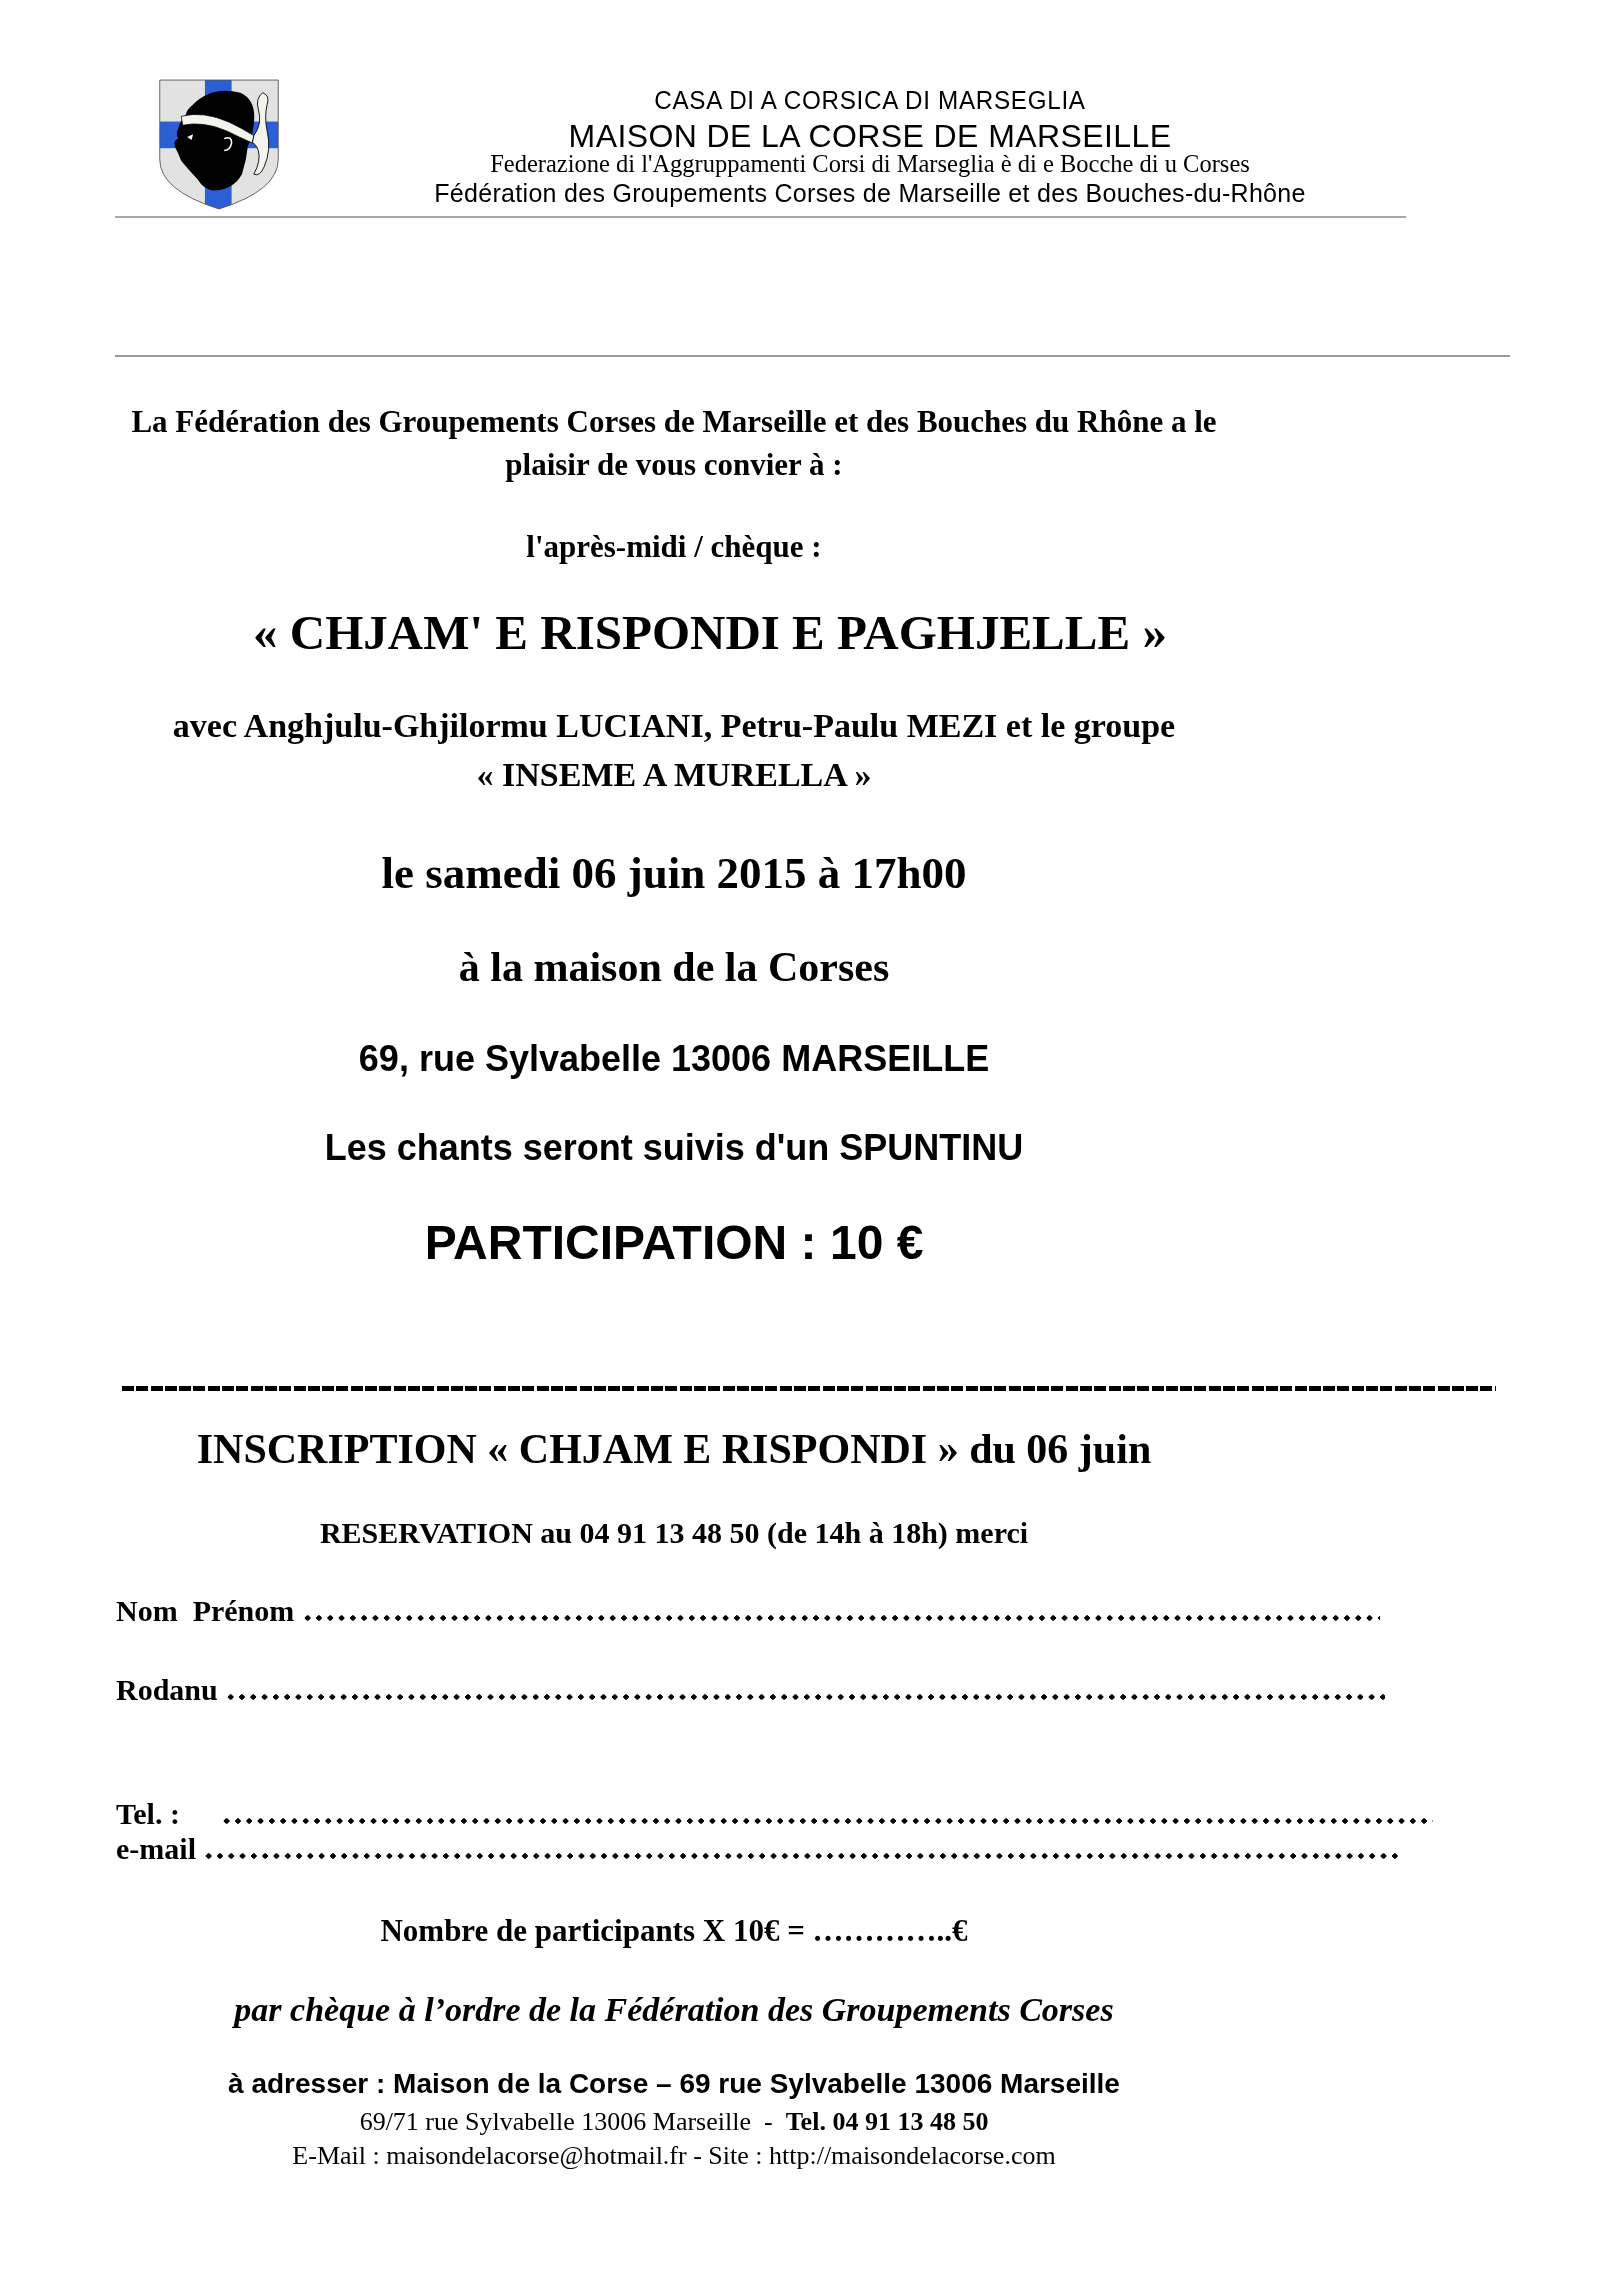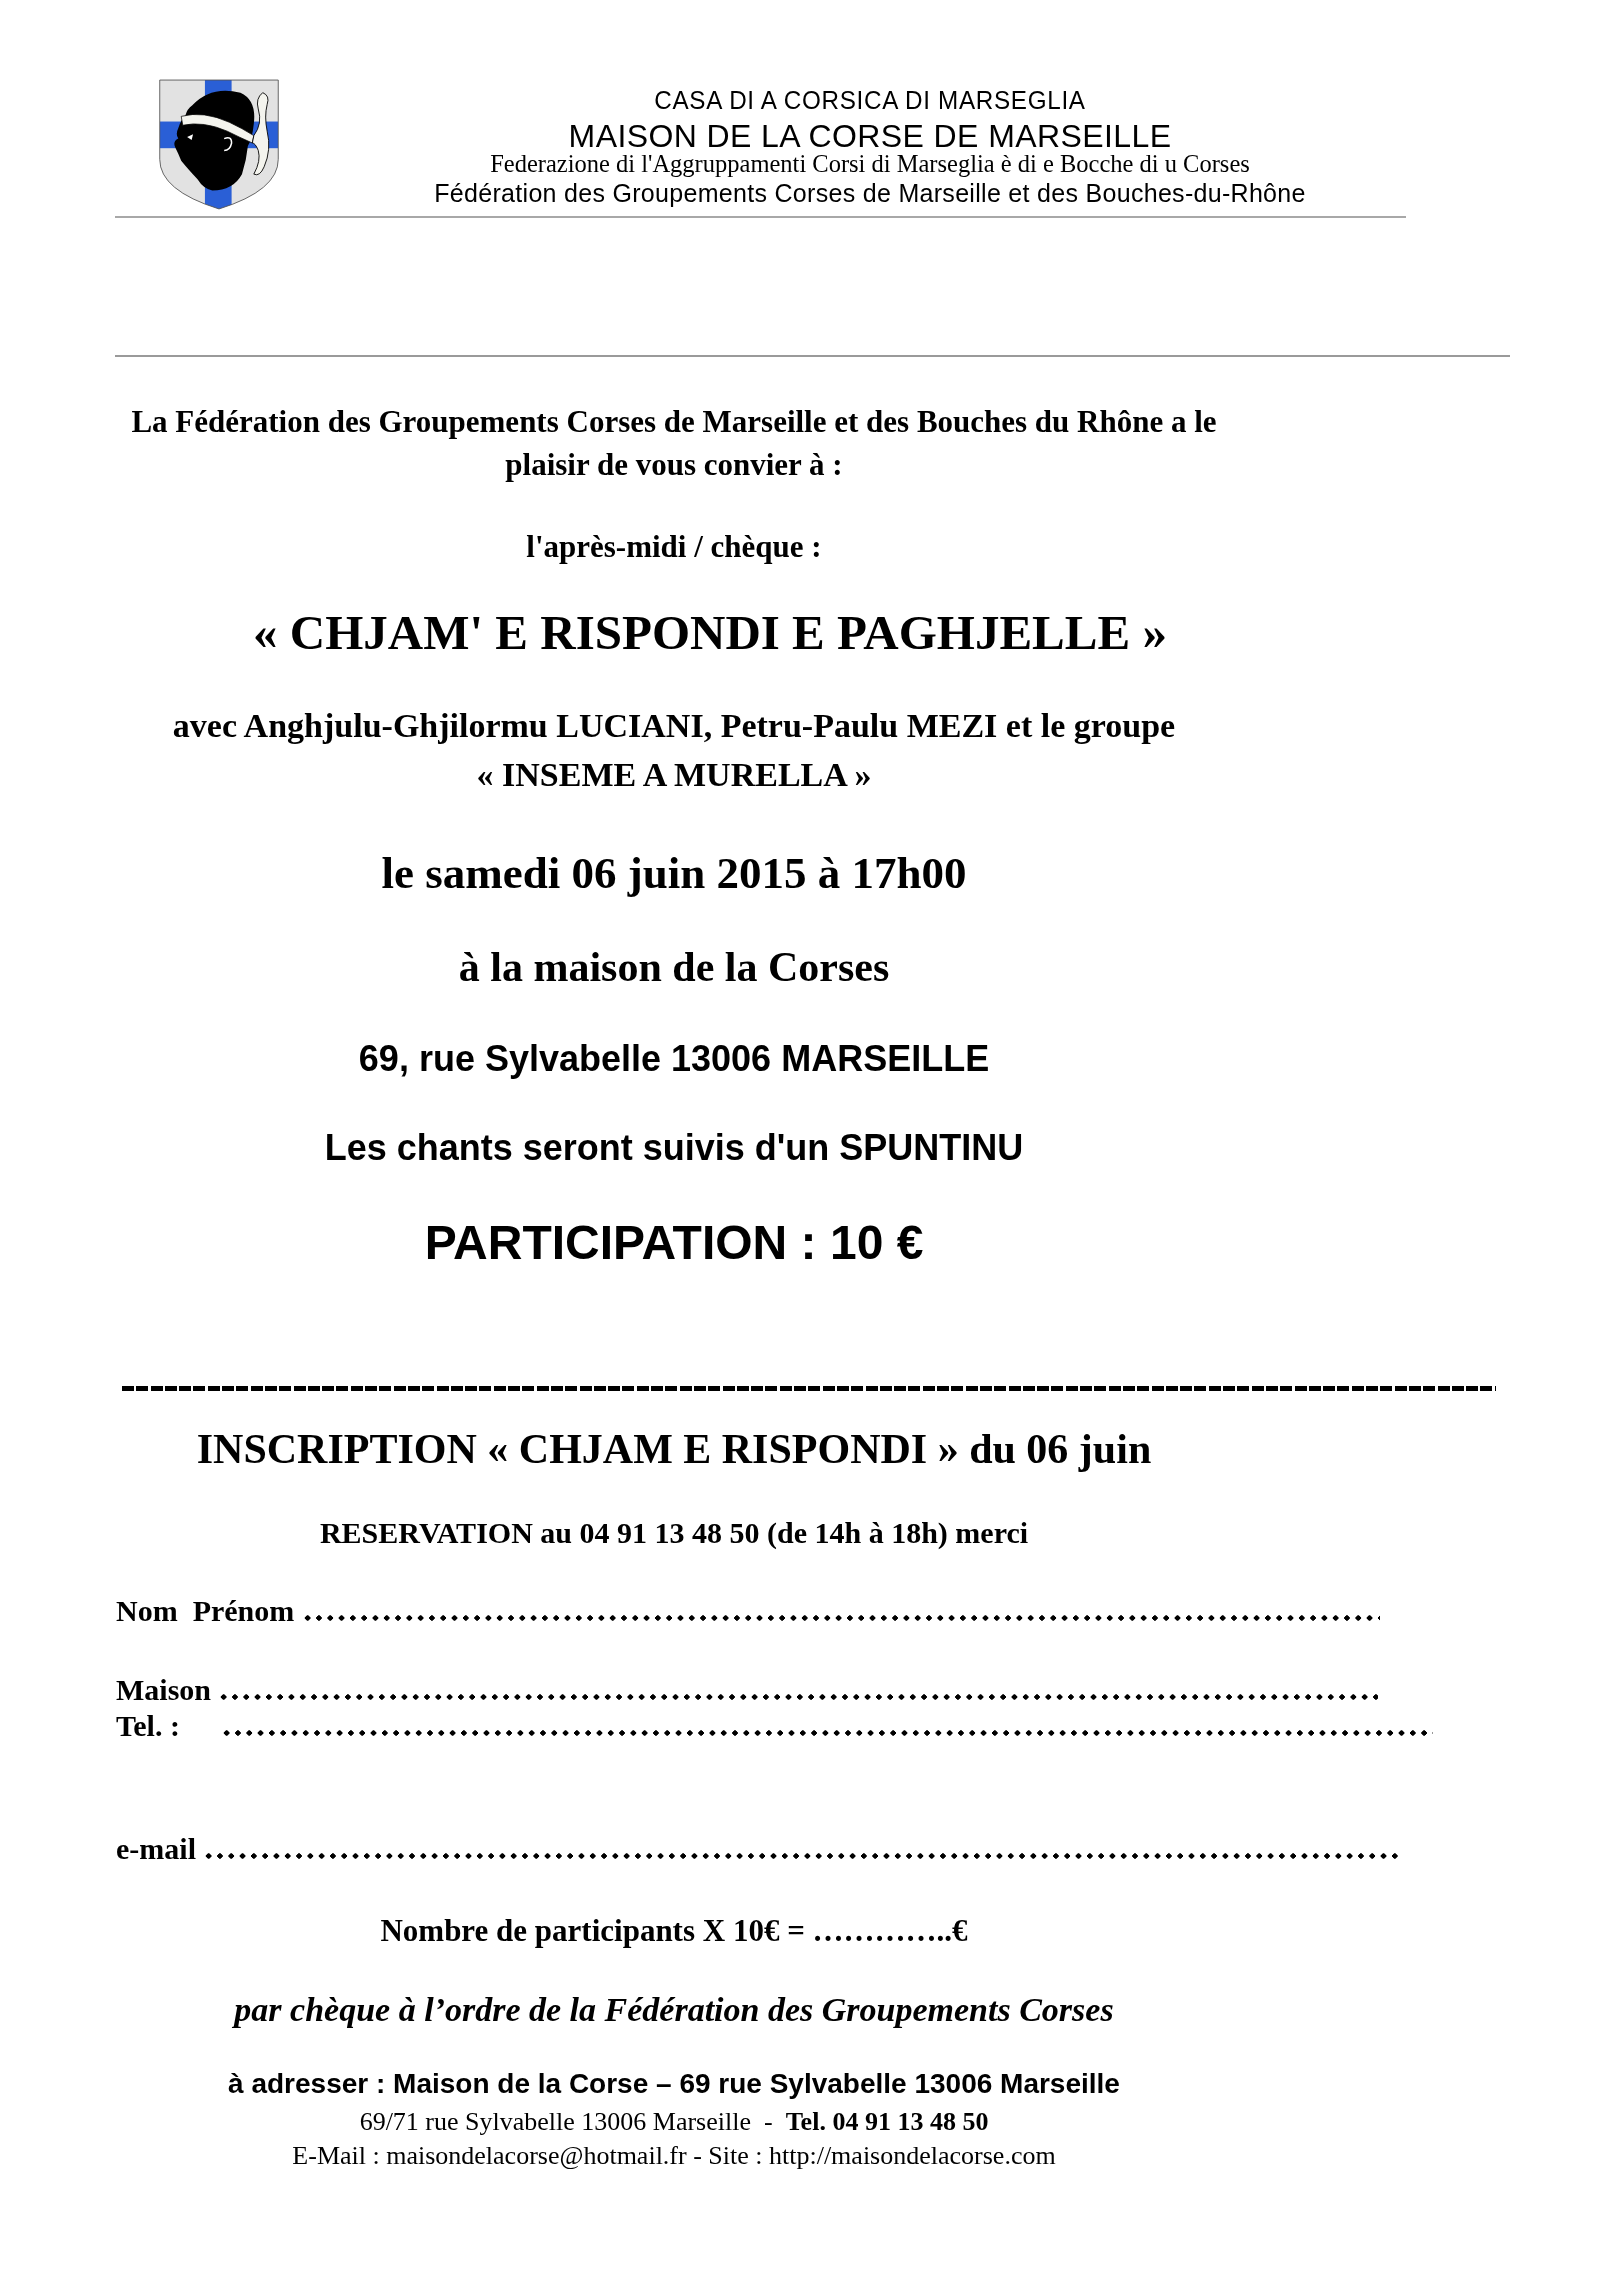--- a/index.html
+++ b/index.html
@@ -93,21 +93,21 @@
       background-size: 11.3px 6px;
       background-repeat: repeat-x;
       position: relative;
       top: 0;
       cursor: text;
     }
     #field-nom { top: 1596px; }
     #field-nom .field-dots { width: 1078px; }
     #field-adresse { top: 1675px; }
     #field-adresse .field-dots { width: 1160px; }
-    #field-tel { top: 1711px; gap: 34px; }
+    #field-tel { top: 1799px; gap: 34px; }
     #field-tel .field-dots { width: 1212px; }
     #field-email { top: 1834px; }
     #field-email .field-dots { width: 1196px; }
 
     .total { font-size: 31px; font-weight: bold; line-height: 1; }
     .cheque { font-size: 34px; font-weight: bold; font-style: italic; line-height: 1; }
     .send-to { font-family: "Liberation Sans", sans-serif; font-size: 28px; font-weight: bold; line-height: 1; }
     .foot { font-size: 26px; line-height: 1; }
 
     #logo svg { width: 100%; height: 100%; display: block; }
@@ -166,21 +166,21 @@
 <div id="dash-line"></div>
 
 <div class="center-line insc" style="top:1428px;">INSCRIPTION « CHJAM E RISPONDI » du 06 juin</div>
 <div class="center-line reserv" style="top:1518px;">RESERVATION au 04 91 13 48 50 (de 14h à 18h) merci</div>
 
 <div class="field" id="field-nom">
   <span class="field-label">Nom  Prénom</span>
   <span class="field-dots"></span>
 </div>
 <div class="field" id="field-adresse">
-  <span class="field-label">Maison</span>
+  <span class="field-label">Rodanu</span>
   <span class="field-dots"></span>
 </div>
 <div class="field" id="field-tel">
   <span class="field-label">Tel. :</span>
   <span class="field-dots"></span>
 </div>
 <div class="field" id="field-email">
   <span class="field-label">e-mail</span>
   <span class="field-dots"></span>
 </div>

